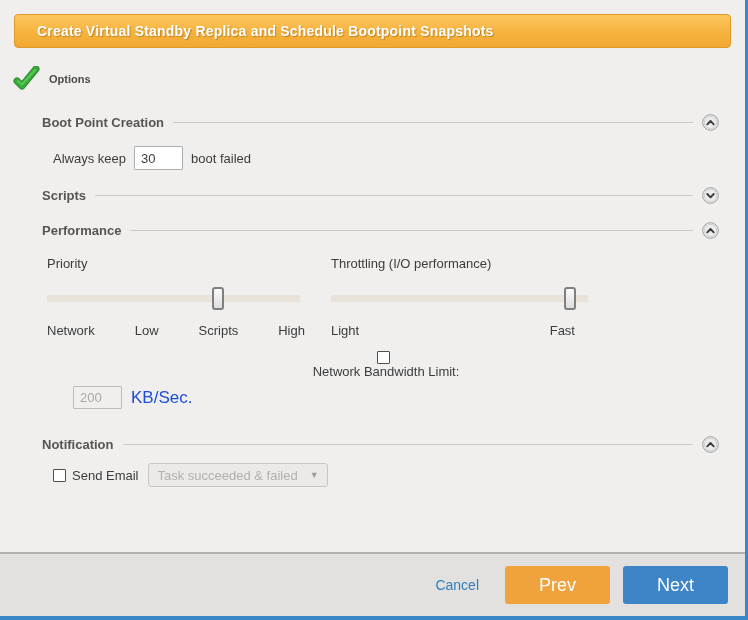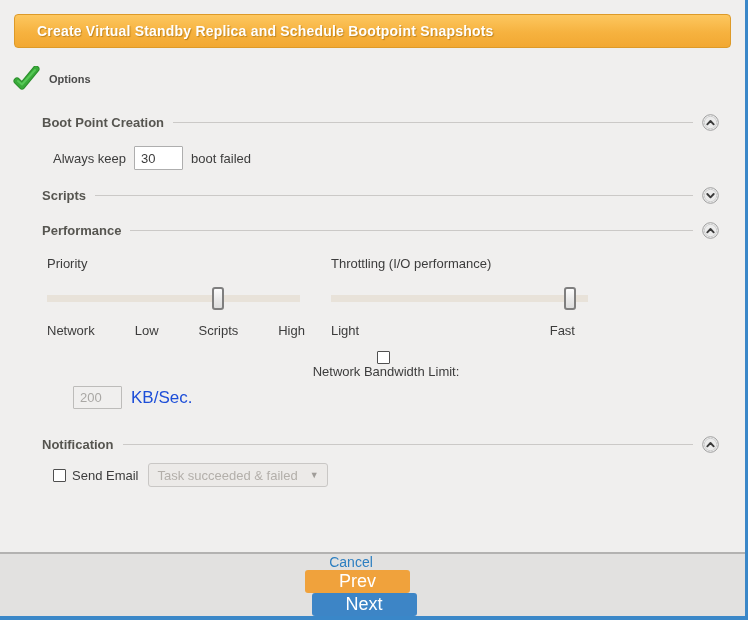--- a/index.html
+++ b/index.html
@@ -105,21 +105,20 @@
     font-size:13px; color:#b3afaa;
   }
   .dd-arrow { margin-left:12px; font-size:9px; color:#a09d99; }
 
   
   .footer {
     position:absolute; left:0; right:0; bottom:0; height:64px;
     background:#e2e1e0; border-top:2px solid #b3b2b1;
     display:flex; align-items:center; justify-content:flex-end;
     padding-right:17px;
-    flex-direction:column;
   }
   .cancel-link {
     background:none; border:none; color:#2d7fc1; font-size:14px;
     font-family:inherit; cursor:pointer; margin-right:26px;
   }
   .btn {
     width:105px; height:38px; border:none; border-radius:3px;
     font-family:inherit; font-size:18px; color:#fff; cursor:pointer;
   }
   .btn-prev { background:#f0a23c; margin-right:13px; }

